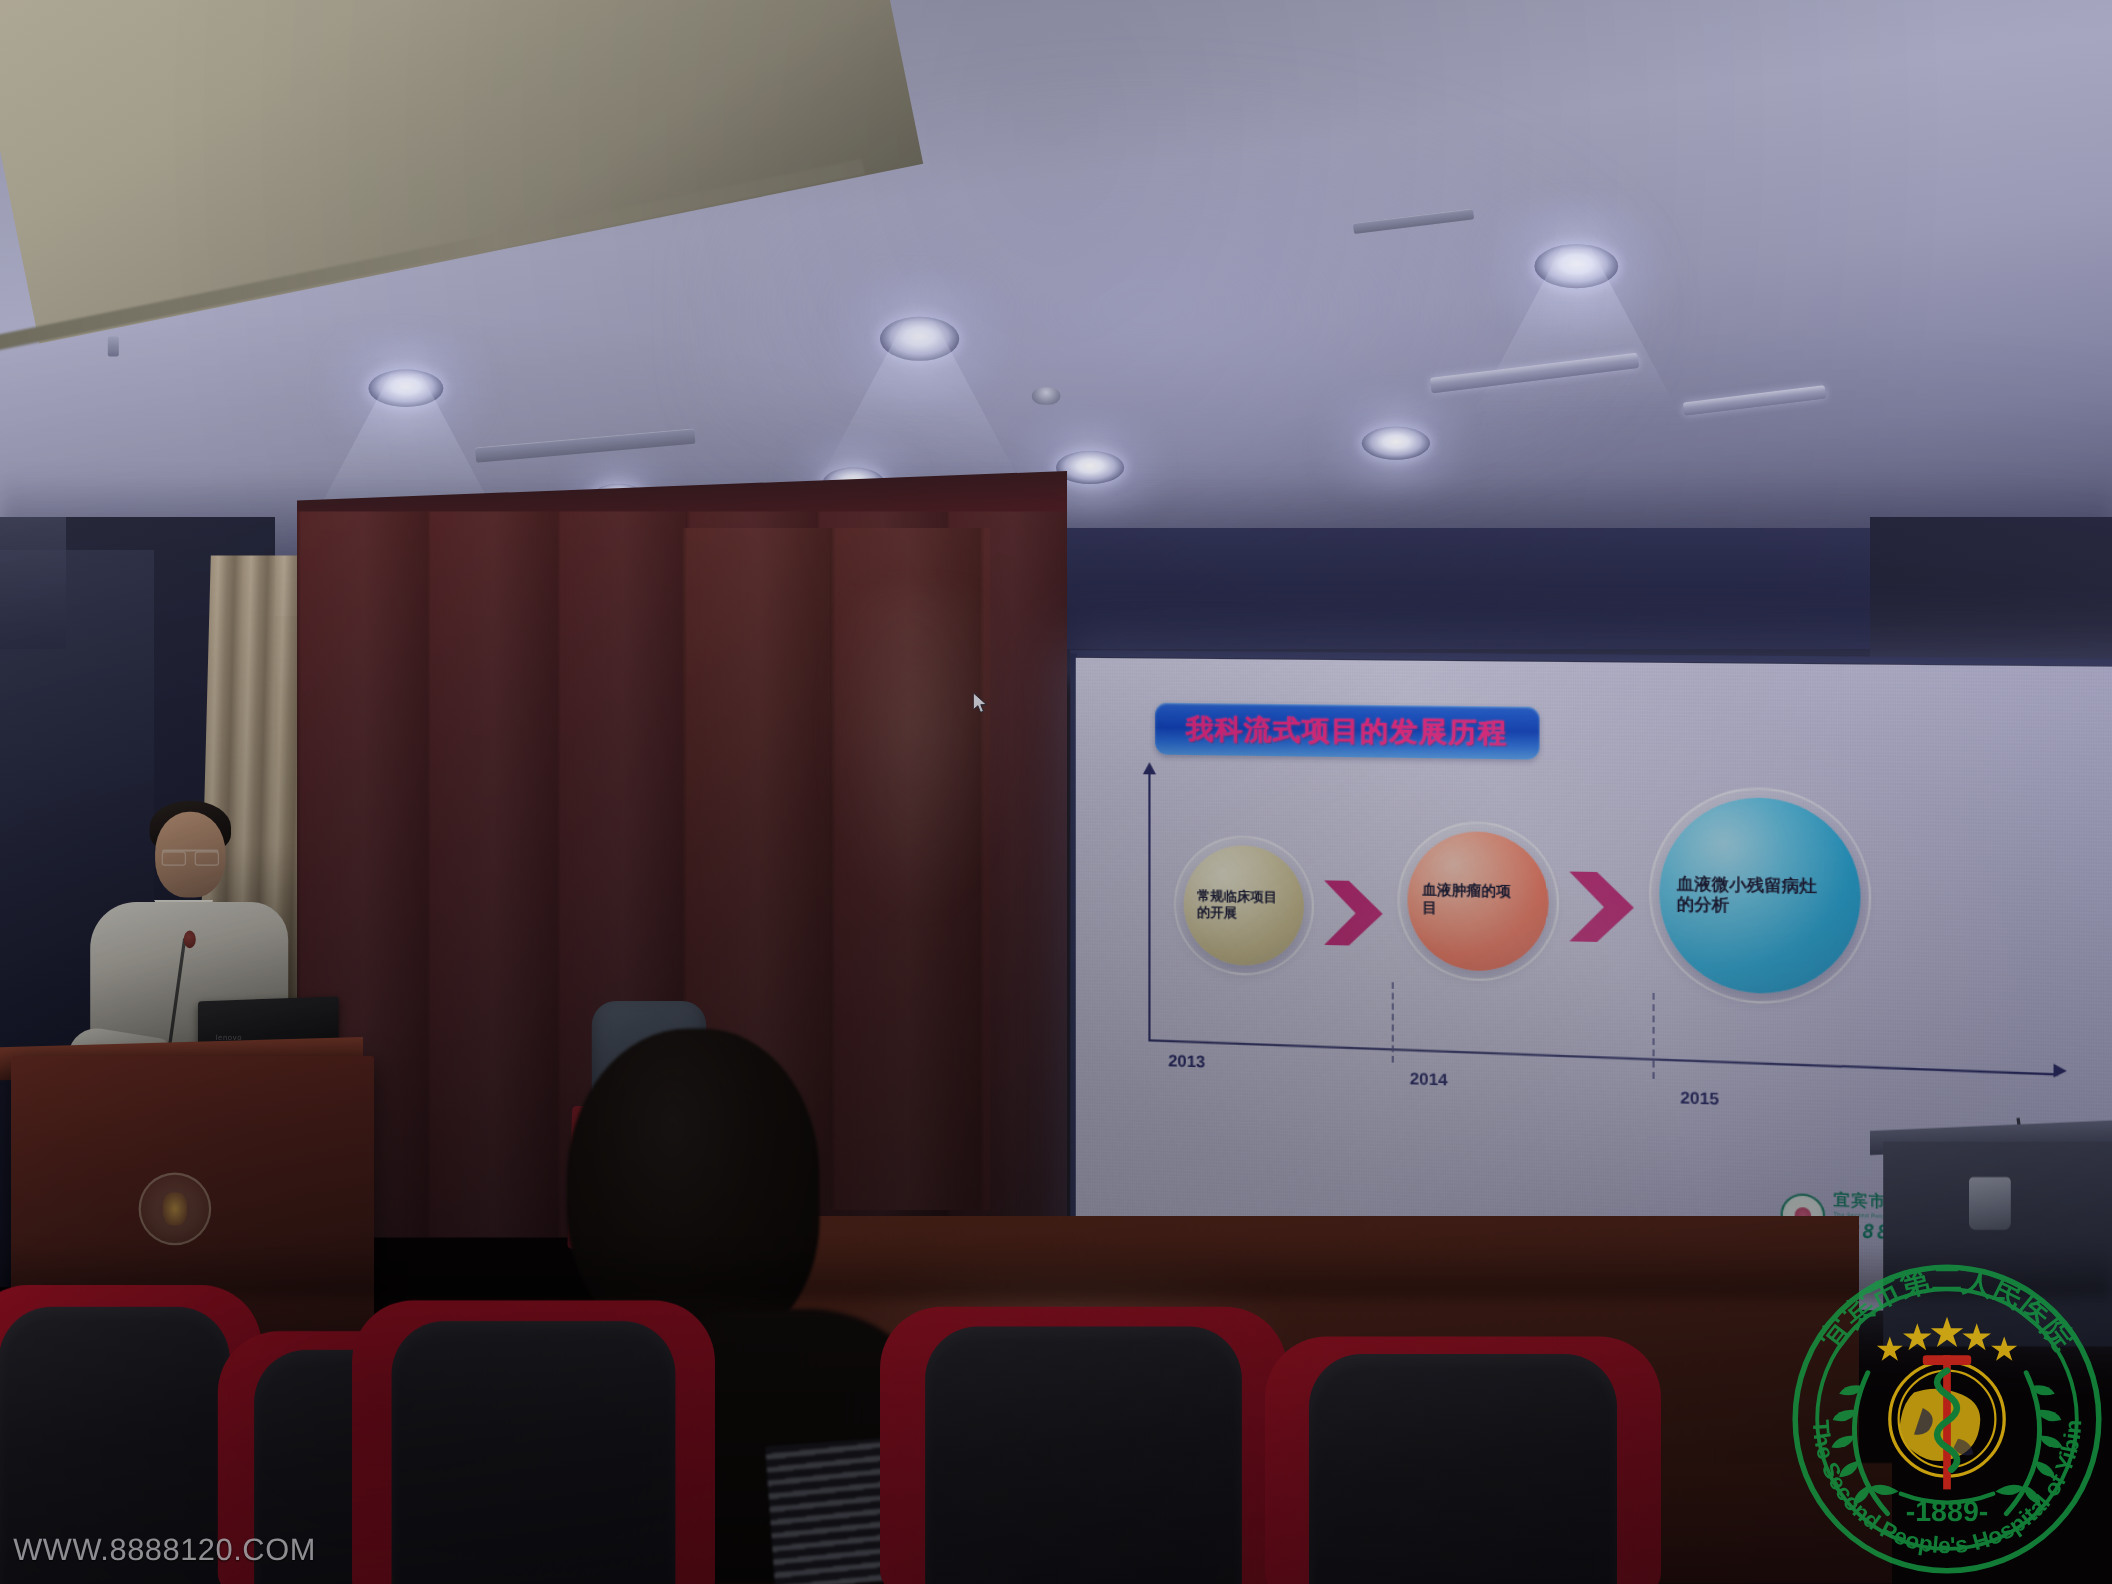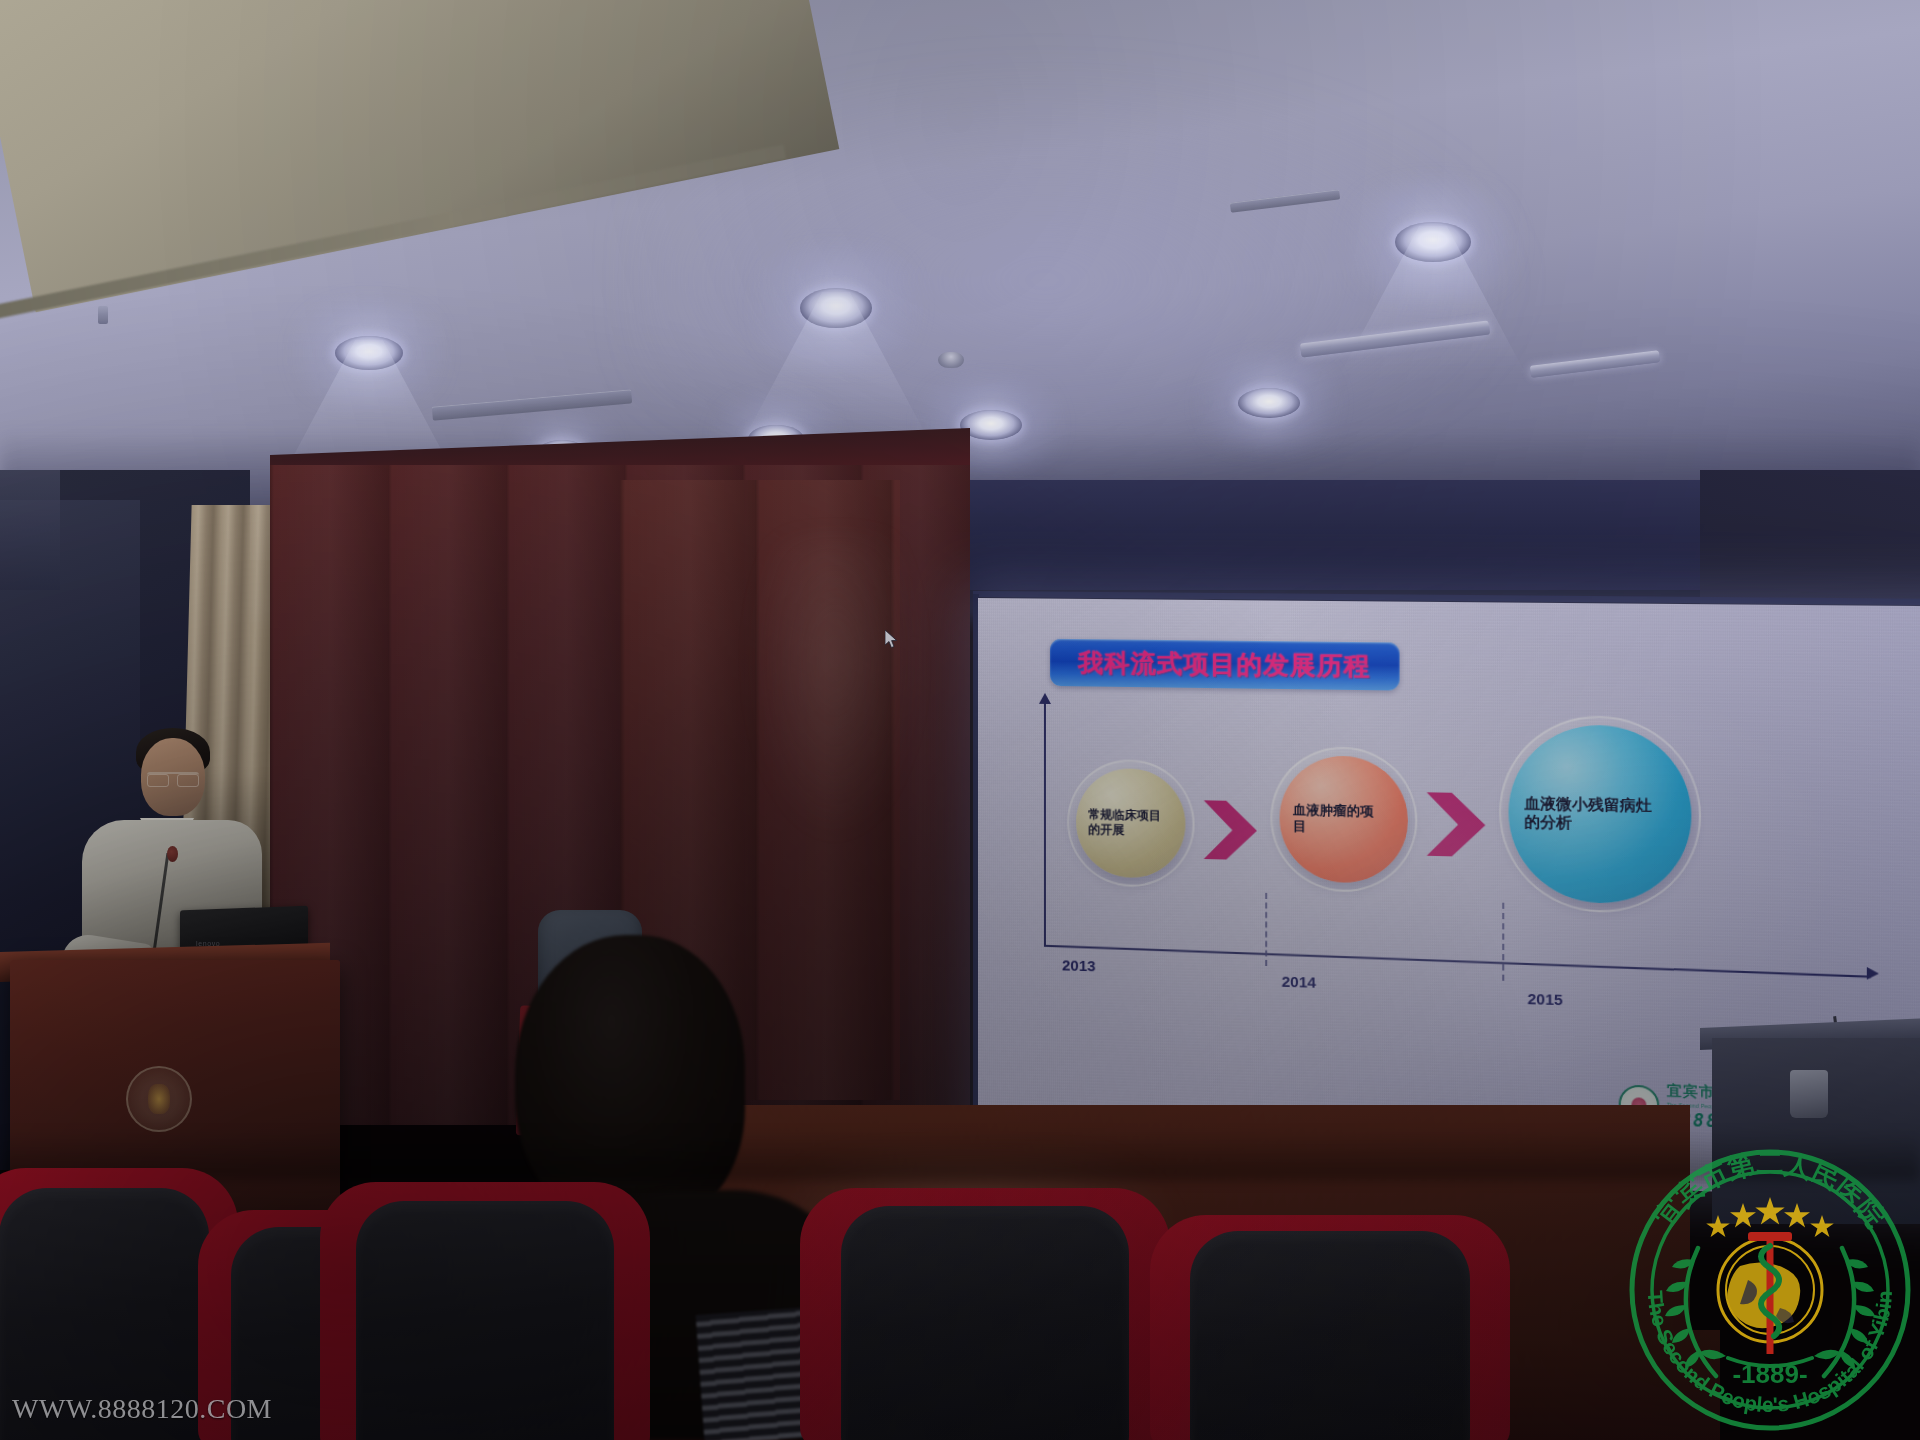--- a/index.html
+++ b/index.html
@@ -470,21 +470,21 @@
 
   
   .floor-front{
     position:absolute;left:620px;top:1290px;width:660px;height:150px;
     background:linear-gradient(175deg,#5c2a20 0%,#44201a 45%,#2c1412 100%);
   }
 
   
   .wm-url{
     position:absolute;left:12px;top:1393px;
-    font-family:Liberation Serif, serif;
+    font-family:Liberation Sans, sans-serif;
     font-size:28px;letter-spacing:.5px;
     color:rgba(196,196,200,.72);
     text-shadow:0 1px 2px rgba(0,0,0,.8);
     user-select:none;
   }
   .wm-logo{
     position:absolute;left:1620px;top:1140px;width:300px;height:300px;
     opacity:.93;
   }
   .wm-logo svg{display:block;}

